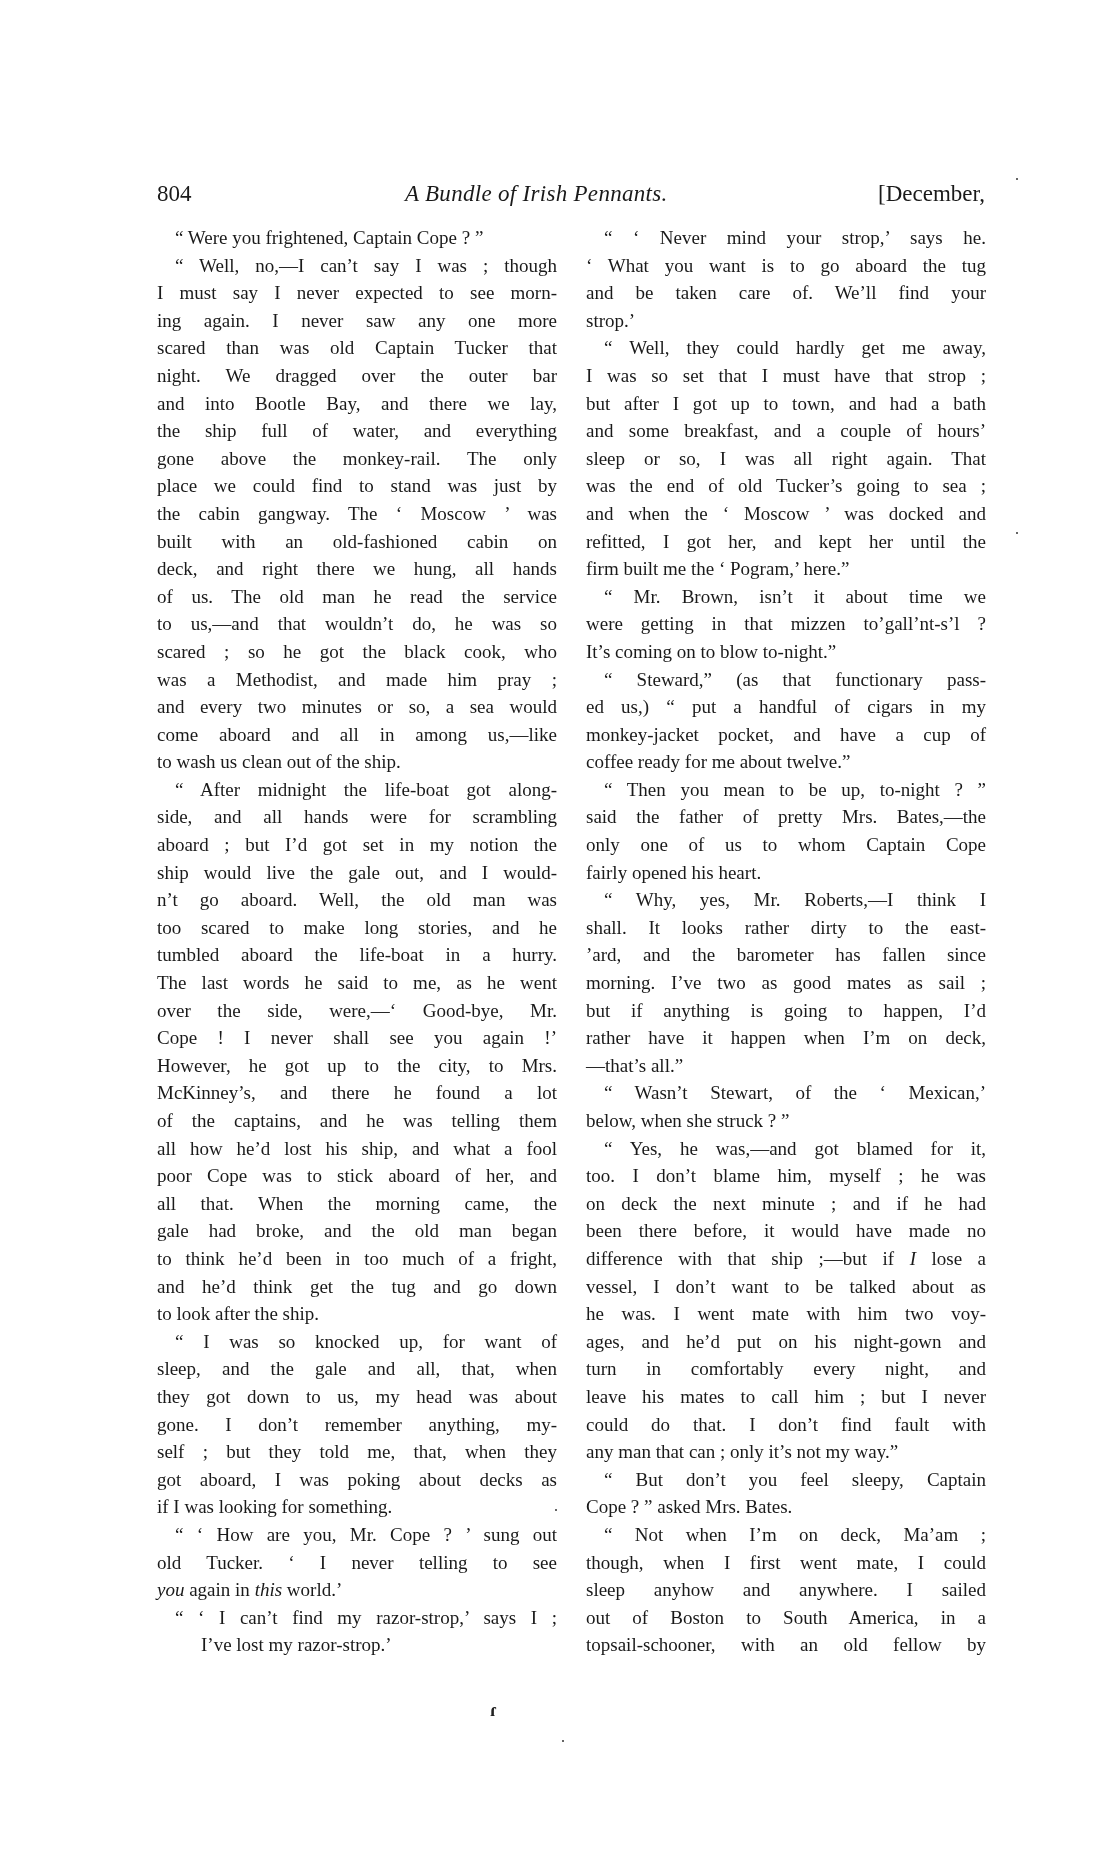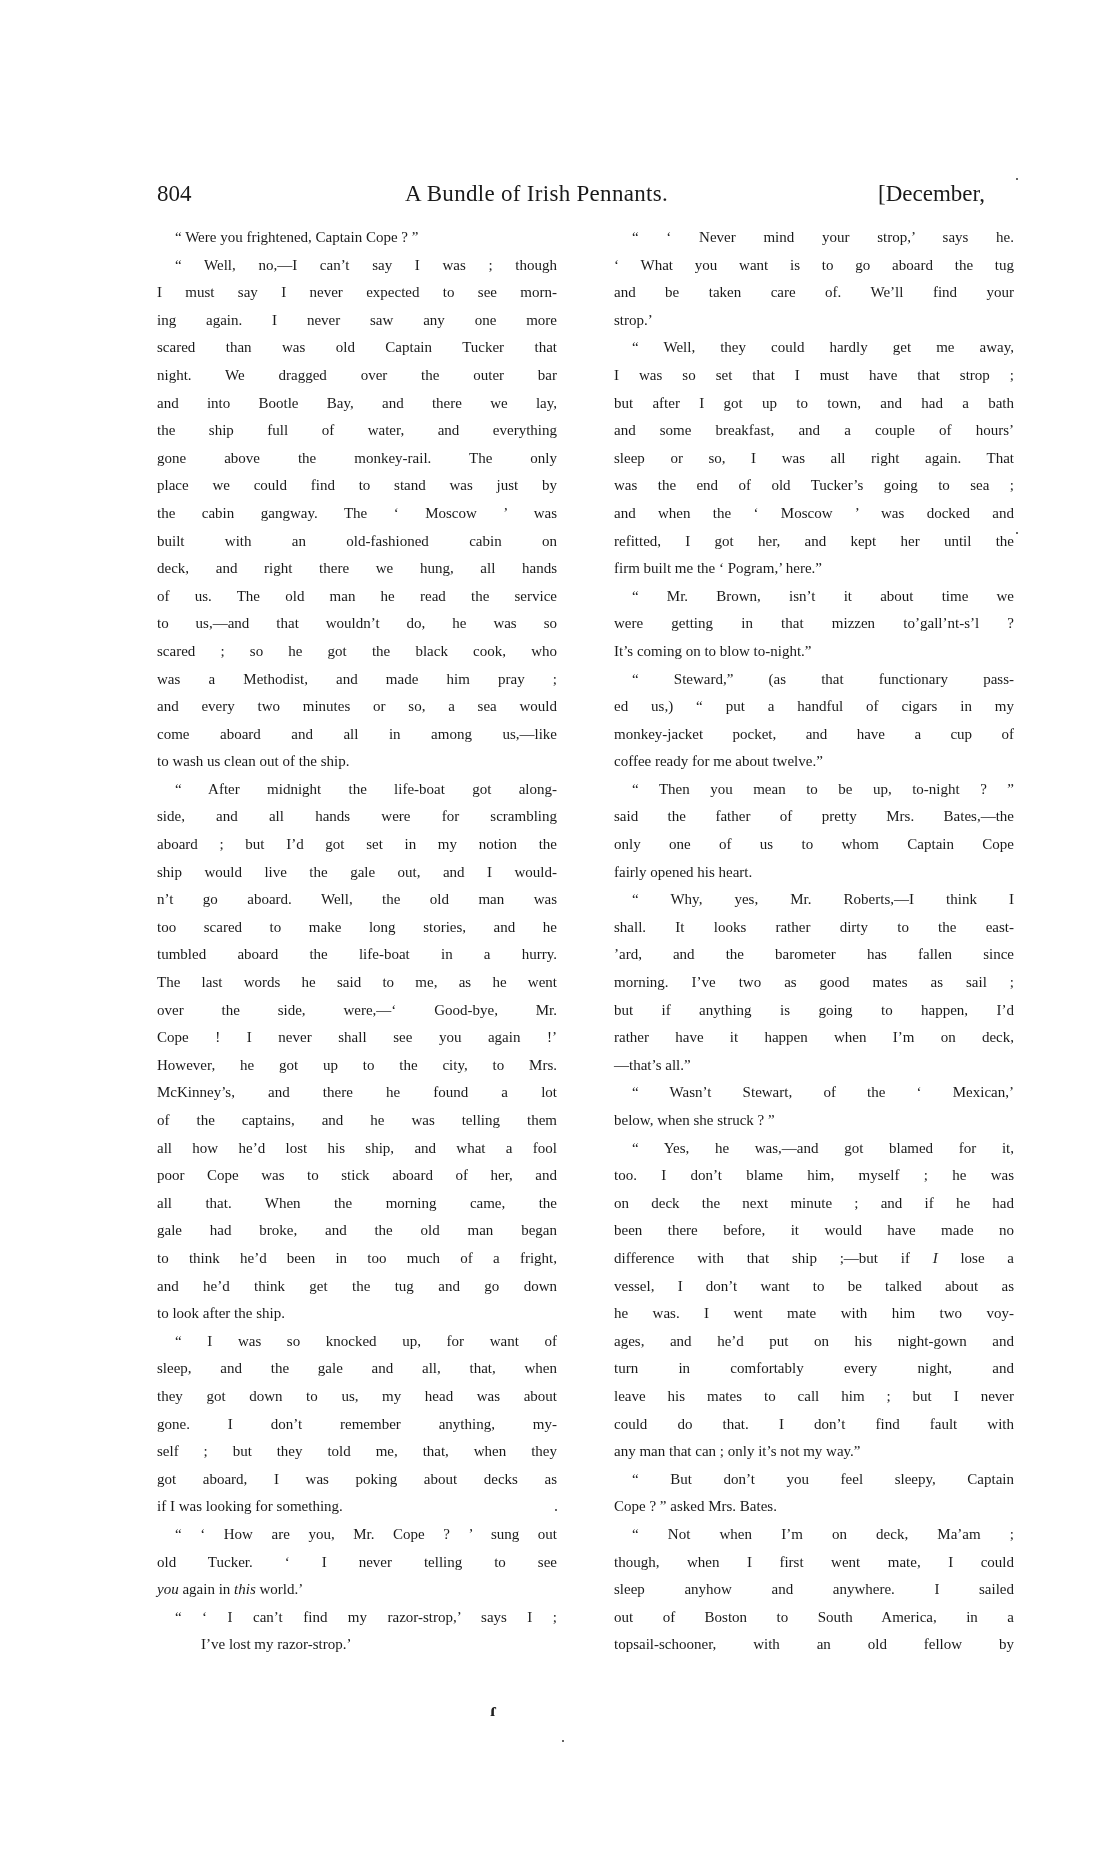--- a/index.html
+++ b/index.html
@@ -1,25 +1,25 @@
 <!DOCTYPE html>
 <html><head>
 <meta charset="utf-8">
 <style>
   html, body { margin: 0; padding: 0; background: #ffffff; }
   body { width: 1096px; height: 1875px; position: relative; overflow: hidden;
          font-family: "Liberation Serif", "DejaVu Serif", serif; color: #1a1a1a; }
   .running-head { position: absolute; top: 178px; left: 157px; width: 828px; height: 32px;
                   font-size: 23px; line-height: 32px; }
   .page-number { position: absolute; left: 0; top: 0; }
-  .running-title { position: absolute; left: 248px; top: 0; font-size: 23px; letter-spacing: 0.3px; }
+  .running-title { position: absolute; left: 248px; top: 0; font-style: italic; font-size: 23px; letter-spacing: 0.3px; }
   .running-date { position: absolute; right: 0; top: 0; font-family: Liberation Serif, serif; }
-  .col { position: absolute; top: 224px; width: 400px; font-size: 15px; }
+  .col { position: absolute; top: 224px; width: 400px; font-size: 19px; }
   .col-left { left: 157px; }
-  .col-right { left: 614px; }
+  .col-right { left: 586px; }
   .ln { height: 27.6px; line-height: 27.6px; white-space: nowrap; overflow: visible;
         text-align: justify; text-align-last: justify; display: block; }
   .ln.last { text-align-last: left; }
   .ln.indent { padding-left: 18px; }
   .ln.indent2 { padding-left: 8px; margin-left: 36px; }
   .ln i { font-style: italic; }
   .stray-mark { position: absolute; left: 490px; top: 1700px; font-size: 18px; font-weight: bold; color: #222; }
   .speck { position: absolute; width: 2px; height: 2px; background: #666; }
 </style>
 </head>

